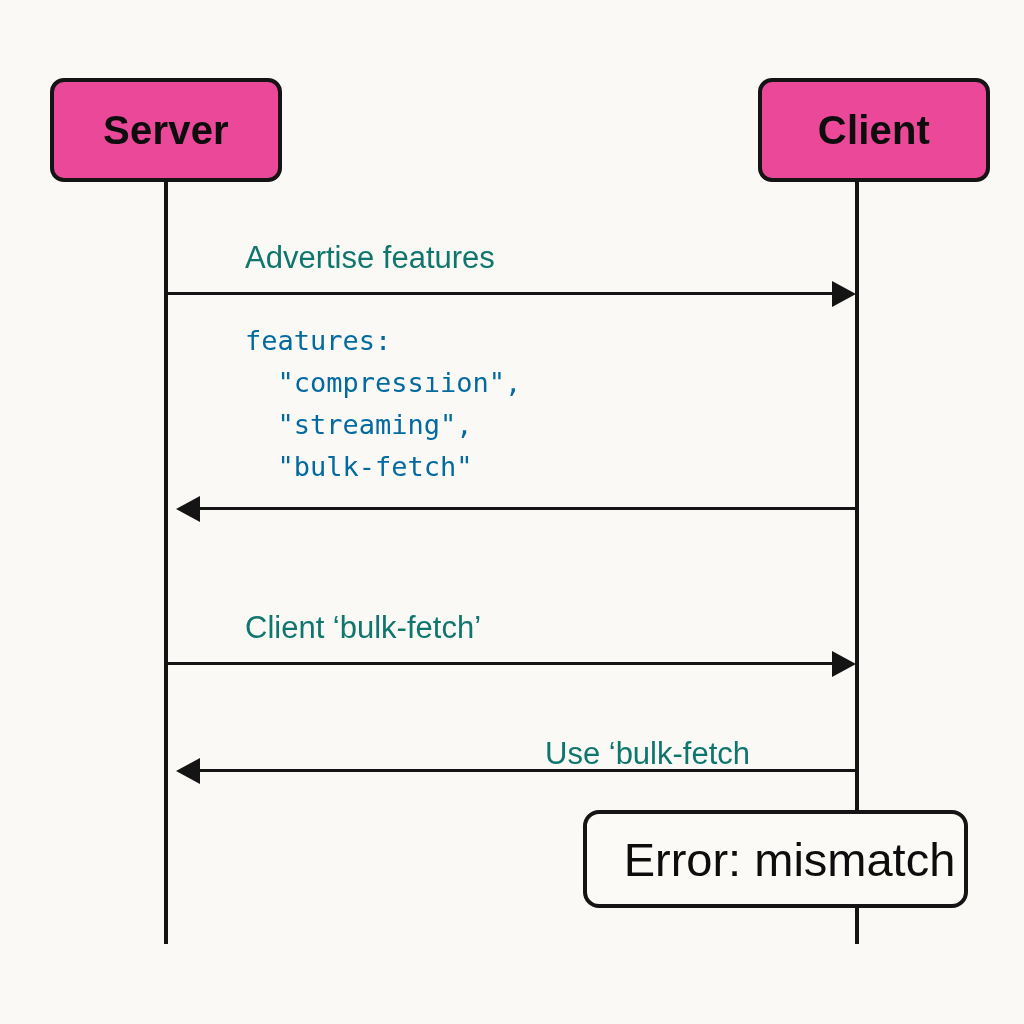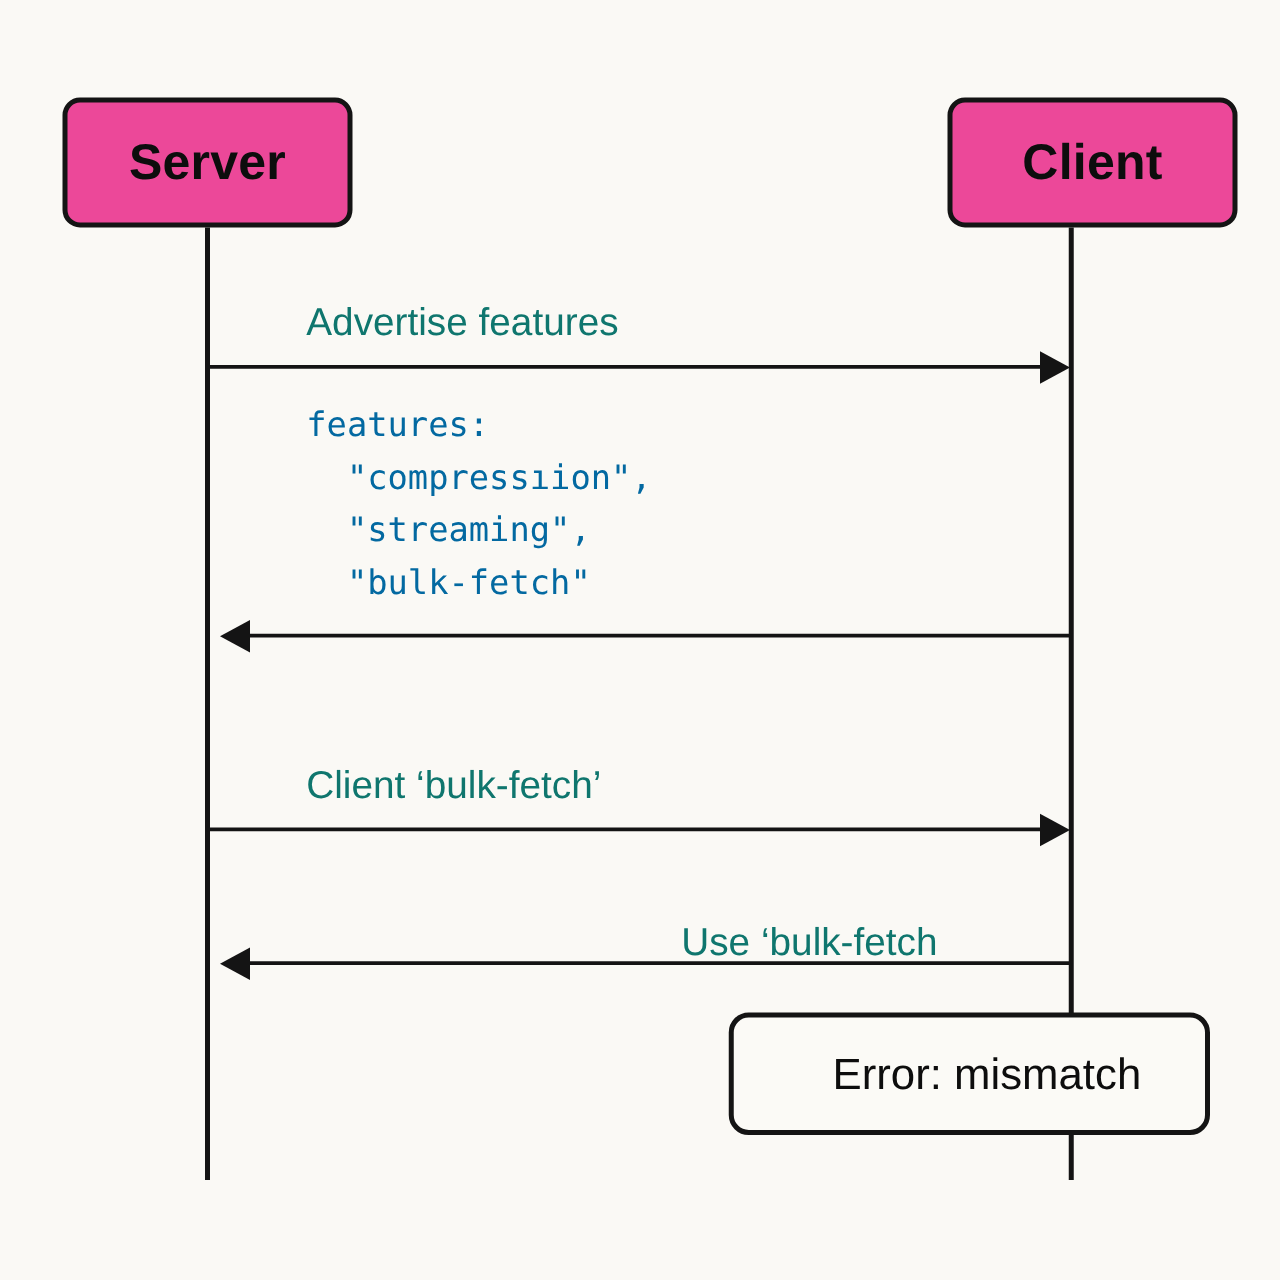--- a/index.html
+++ b/index.html
@@ -106,21 +106,21 @@
     height: 98px;
     background: #fbfaf6;
     border: 4px solid #141414;
     border-radius: 16px;
     display: flex;
     align-items: center;
     justify-content: center;
     z-index: 4;
   }
   #error-box .error-label {
-    font-size: 35px;
+    font-size: 47px;
     font-weight: 500;
     line-height: 1;
     color: #0d0d0d;
     margin-left: 28px;
   }
 </style>
 </head>
 <body>
 
 <div id="canvas">

